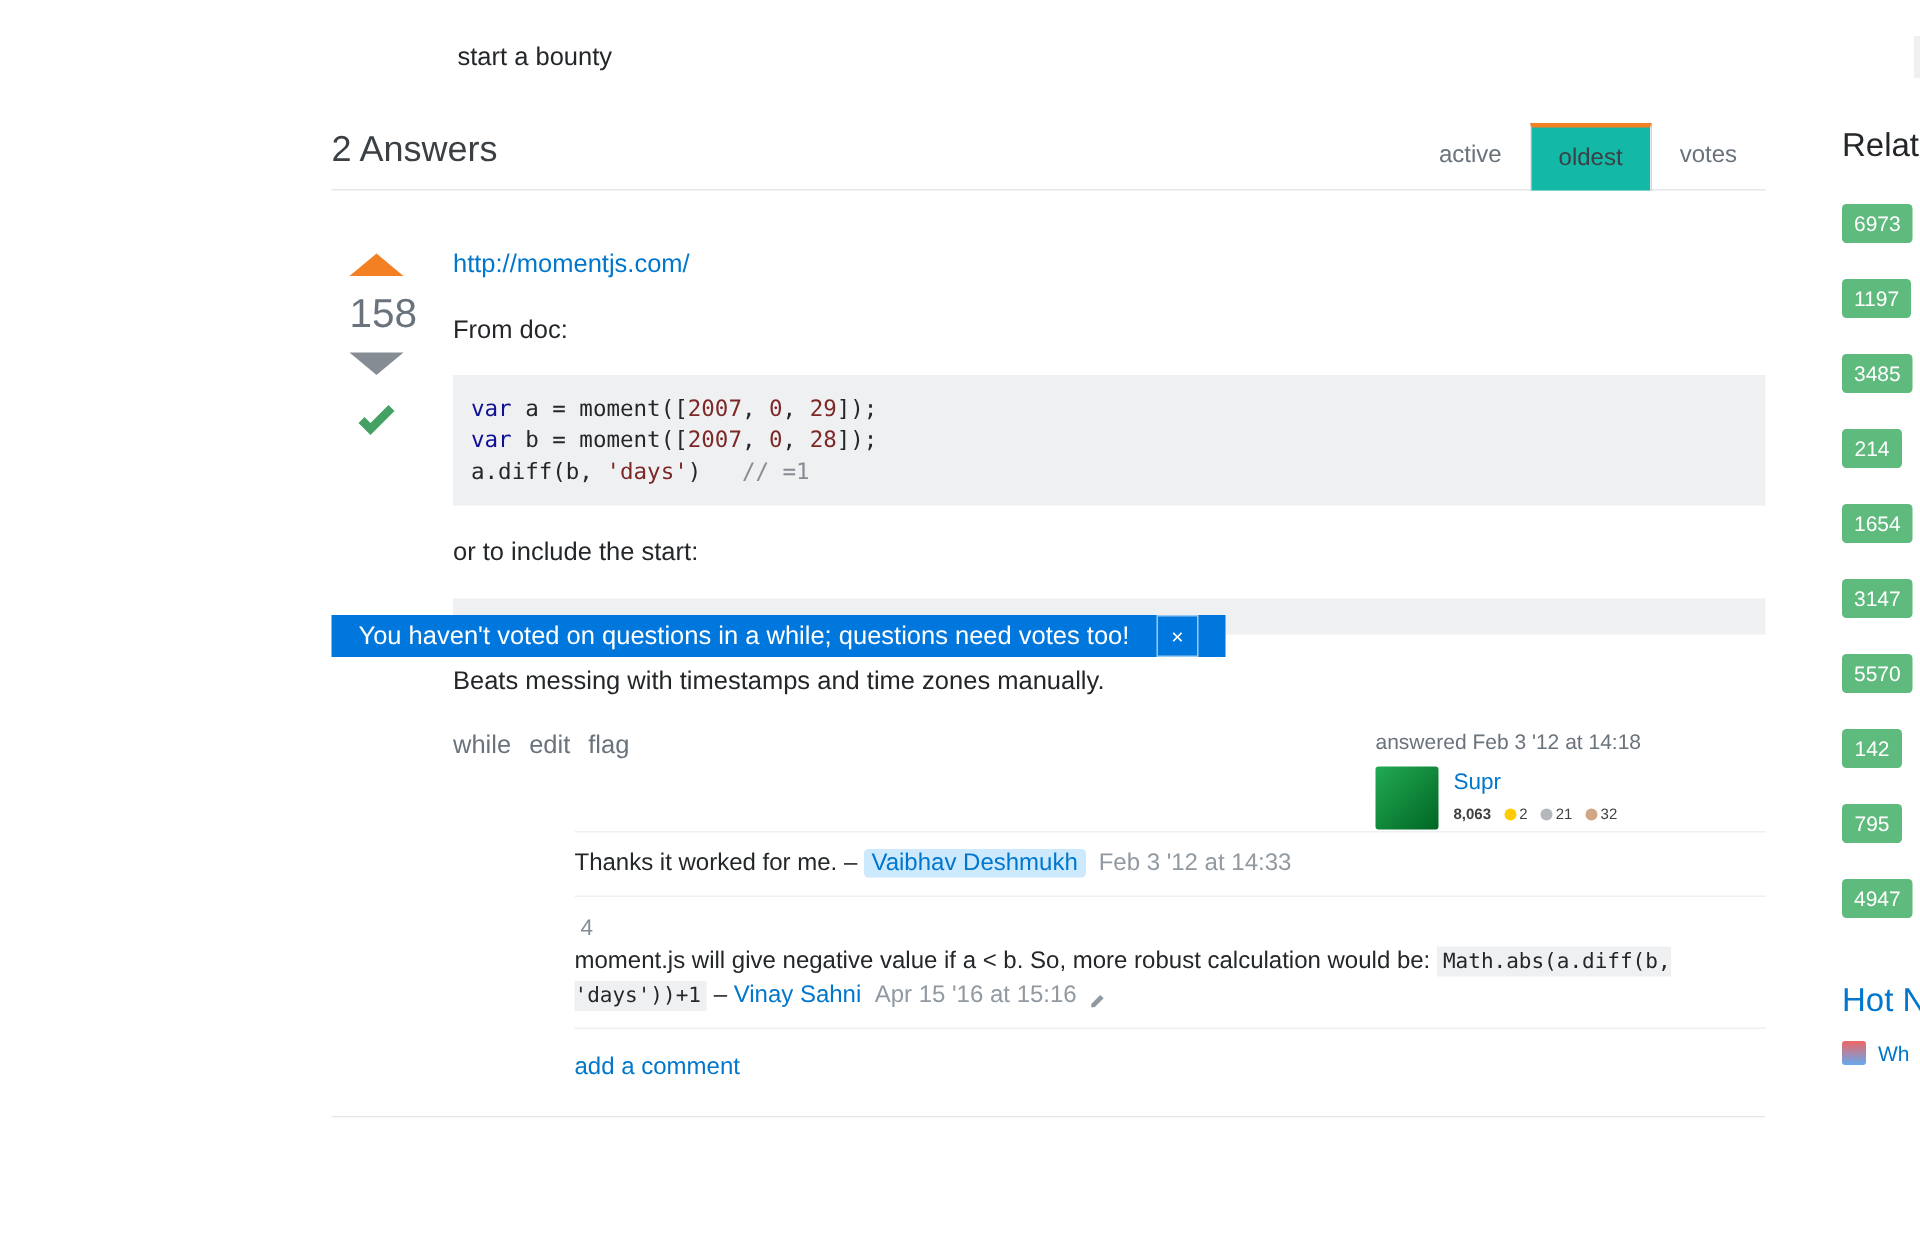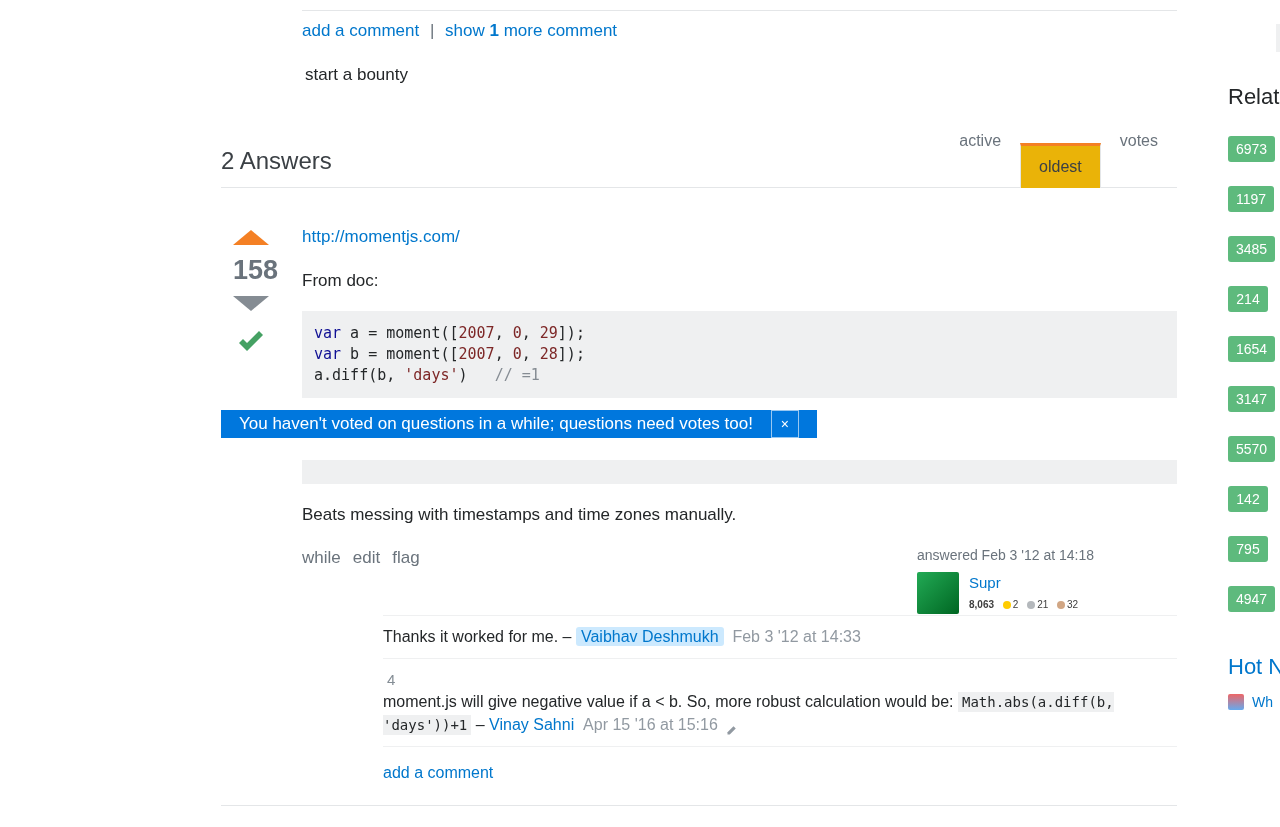--- a/index.html
+++ b/index.html
@@ -57,38 +57,36 @@
   color: #6a737c;
   cursor: pointer;
   border: 1px solid transparent;
   border-bottom: none;
   margin-bottom: -1px;
 }
 .answer-tab.active {
   border-color: #e4e6e8;
   border-top: 3px solid #f48024;
   color: #3b4045;
-  background: #eab308;
-  margin-top: 24px;
+  background: #14b8a6;
 }
 
 
 .answer {
   display: flex;
   padding-top: 36px;
   padding-bottom: 20px;
   border-bottom: 1px solid #e4e6e8;
 }
 .votecell {
   width: 60px;
   text-align: center;
   padding-top: 0;
   padding-left: 12px;
   padding-right: 12px;
-  font-weight: bold;
 }
 .vote-up, .vote-down {
   width: 0; height: 0;
   margin: 6px auto;
   border-left: 18px solid transparent;
   border-right: 18px solid transparent;
   cursor: pointer;
 }
 .vote-up { border-bottom: 15px solid #f48024; }
 .vote-down { border-top: 15px solid #858c93; }
@@ -280,27 +278,20 @@
   margin-left: 4px;
   vertical-align: middle;
 }
 .pencil-icon svg { width: 12px; height: 12px; fill: #9199a1; }
 </style>
 </head>
 <body>
 
 <div class="mainbar">
 
-  <div class="comment-actions-row">
-    <a href="#" class="link">add a comment</a>
-    <span class="sep">|</span>
-    <a href="#" class="link">
-      <span>show </span><b>1</b><span> more comment</span>
-    </a>
-  </div>
 
   <div class="bounty-row">start a bounty</div>
 
   <div class="answers-header">
     <h2>2 Answers</h2>
     <div class="answer-tabs">
       <div class="answer-tab">active</div>
       <div class="answer-tab active">oldest</div>
       <div class="answer-tab">votes</div>
     </div>

